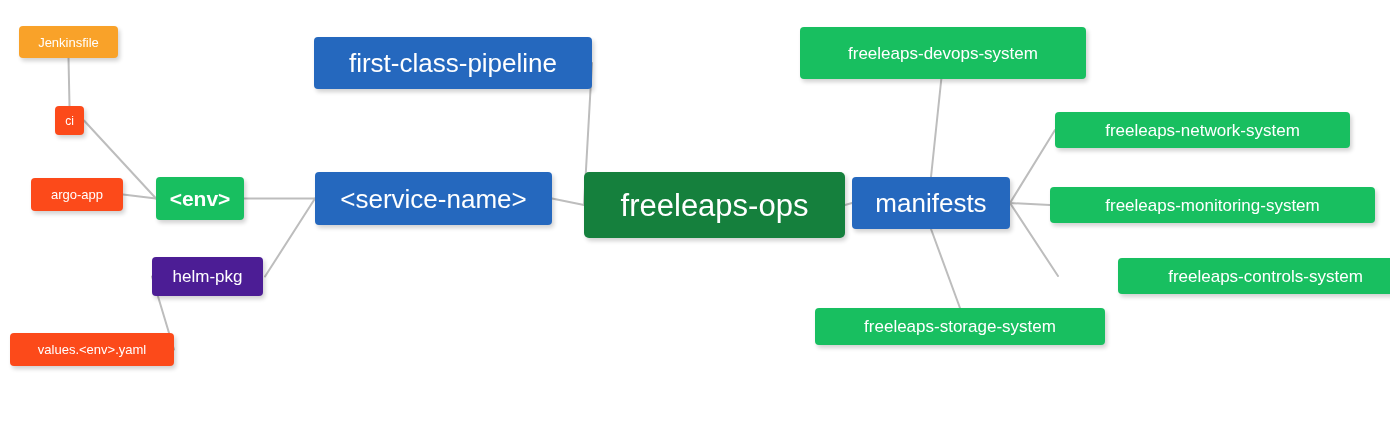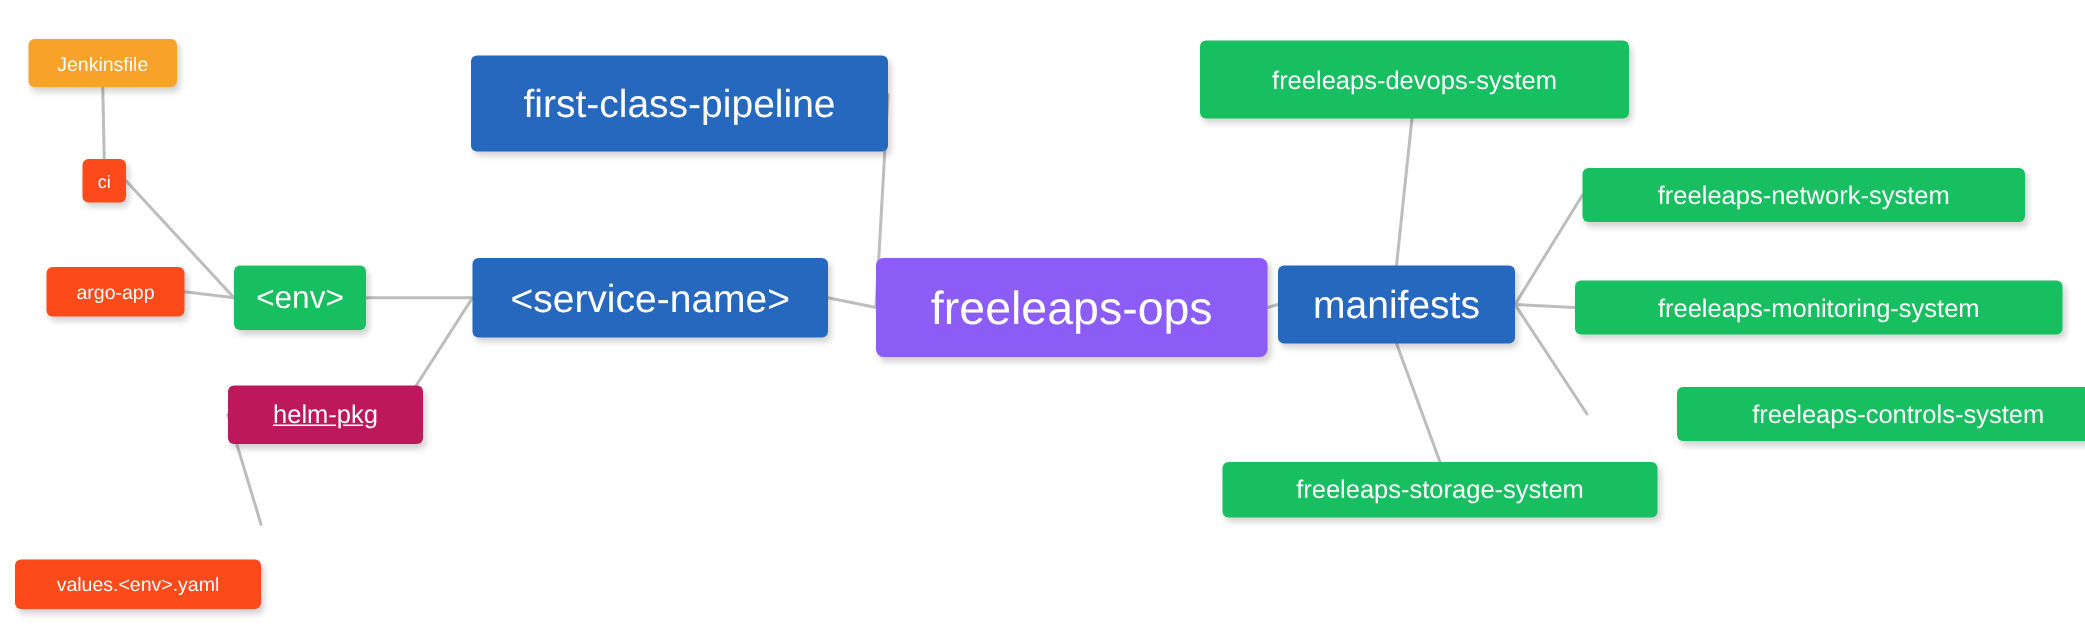--- a/index.html
+++ b/index.html
@@ -72,48 +72,48 @@
       <line x1="156" y1="198.5" x2="123" y2="194.5" stroke="#bdbdbd" stroke-width="2" stroke-linecap="round"></line>
       <line x1="69.5" y1="106" x2="68.5" y2="58" stroke="#bdbdbd" stroke-width="2" stroke-linecap="round"></line>
       <line x1="152" y1="276.5" x2="174" y2="349.5" stroke="#bdbdbd" stroke-width="2" stroke-linecap="round"></line>
       <line x1="931" y1="177" x2="943" y2="63" stroke="#bdbdbd" stroke-width="2" stroke-linecap="round"></line>
       <line x1="1010" y1="203" x2="1055" y2="130" stroke="#bdbdbd" stroke-width="2" stroke-linecap="round"></line>
       <line x1="1010" y1="203" x2="1050" y2="205" stroke="#bdbdbd" stroke-width="2" stroke-linecap="round"></line>
       <line x1="1010" y1="203" x2="1058" y2="276" stroke="#bdbdbd" stroke-width="2" stroke-linecap="round"></line>
       <line x1="931" y1="229" x2="960" y2="308" stroke="#bdbdbd" stroke-width="2" stroke-linecap="round"></line>
     </svg>
   <div id="node-layer">
-      <div class="node lvl-root size-xl" style="left: 584px; top: 172px; width: 261px; height: 66px; background: #8b5cf6;">
+      <div class="node lvl-root size-xl" style="left: 584px; top: 172px; width: 261px; height: 66px; background: #15803d;">
         <span class="node-label">freeleaps-ops</span>
       </div>
       <div class="node lvl-blue size-lg" style="left: 315px; top: 172px; width: 237px; height: 53px; background: rgb(37, 104, 190);">
         <span class="node-label">&lt;service-name&gt;</span>
       </div>
-      <div class="node lvl-blue size-lg" style="left: 314px; top: 37px; width: 278px; height: 64px; background: rgb(37, 104, 190);">
+      <div class="node lvl-blue size-lg" style="left: 314px; top: 37px; width: 278px; height: 52px; background: rgb(37, 104, 190);">
         <span class="node-label">first-class-pipeline</span>
       </div>
       <div class="node lvl-blue size-lg" style="left: 852px; top: 177px; width: 158px; height: 52px; background: rgb(37, 104, 190); text-align: center;">
         <span class="node-label">manifests</span>
       </div>
-      <div class="node lvl-green size-md" style="left: 156px; top: 177px; width: 88px; height: 43px; background: rgb(24, 191, 96);">
+      <div class="node lvl-green size-md" style="left: 156px; top: 177px; width: 88px; height: 43px; background: rgb(24, 191, 96); font-weight: bold;">
         <span class="node-label">&lt;env&gt;</span>
       </div>
-      <div class="node lvl-green size-sm" style="left: 152px; top: 257px; width: 130px; height: 39px; background: #be185d; text-decoration: underline;">
+      <div class="node lvl-green size-sm" style="left: 152px; top: 257px; width: 111px; height: 39px; background: #4c1d95;">
         <span class="node-label">helm-pkg</span>
       </div>
       <div class="node lvl-org size-xs" style="left: 19px; top: 26px; width: 99px; height: 32px; background: rgb(249, 162, 41);">
         <span class="node-label">Jenkinsfile</span>
       </div>
       <div class="node lvl-red size-xxs" style="left: 55px; top: 106px; width: 29px; height: 29px; background: rgb(252, 74, 26);">
         <span class="node-label">ci</span>
       </div>
       <div class="node lvl-red size-xs" style="left: 31px; top: 178px; width: 92px; height: 33px; background: rgb(252, 74, 26);">
         <span class="node-label">argo-app</span>
       </div>
-      <div class="node lvl-red size-xs" style="left: 10px; top: 333px; width: 164px; height: 33px; background: rgb(252, 74, 26); margin-top: 40px;">
+      <div class="node lvl-red size-xs" style="left: 10px; top: 333px; width: 164px; height: 33px; background: rgb(252, 74, 26);">
         <span class="node-label">values.&lt;env&gt;.yaml</span>
       </div>
       <div class="node lvl-green size-sm" style="left: 800px; top: 27px; width: 286px; height: 52px; background: rgb(24, 191, 96);">
         <span class="node-label">freeleaps-devops-system</span>
       </div>
       <div class="node lvl-green size-sm" style="left: 1055px; top: 112px; width: 295px; height: 36px; background: rgb(24, 191, 96);">
         <span class="node-label">freeleaps-network-system</span>
       </div>
       <div class="node lvl-green size-sm" style="left: 1050px; top: 187px; width: 325px; height: 36px; background: rgb(24, 191, 96);">
         <span class="node-label">freeleaps-monitoring-system</span>

